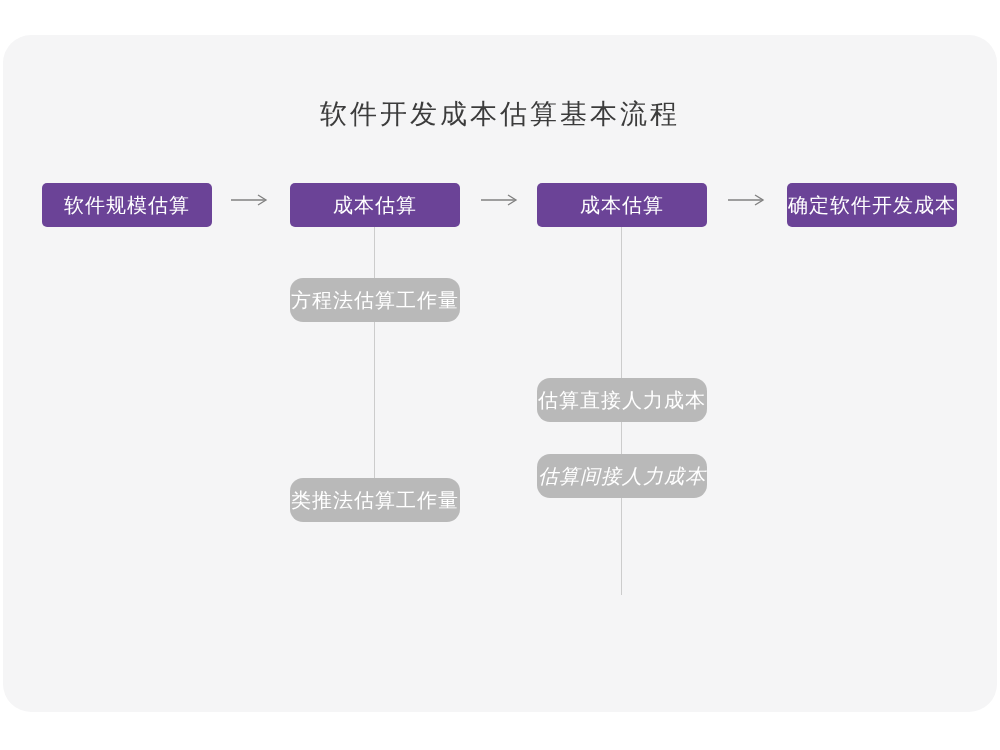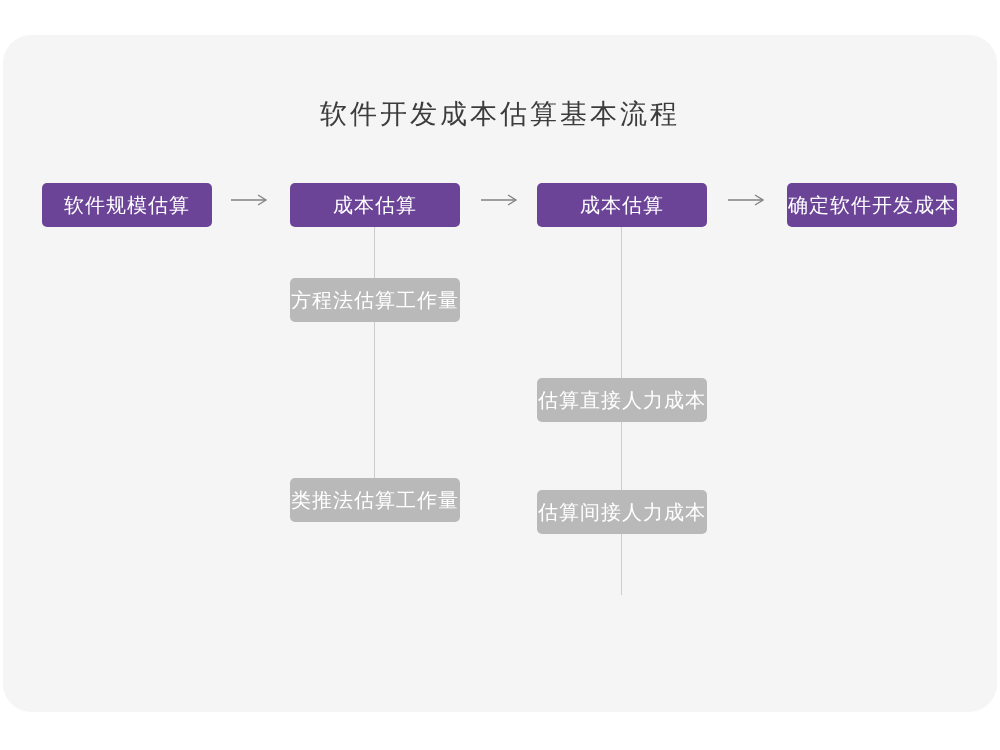--- a/index.html
+++ b/index.html
@@ -50,21 +50,21 @@
     z-index: 2;
     box-sizing: border-box;
   }
   .stage {
     background: #6b4397;
     border-radius: 5px;
     top: 183px;
   }
   .sub {
     background: #b9b9b9;
-    border-radius: 5px;
+    border-radius: 13px;
   }
   .vline {
     position: absolute;
     width: 1px;
     background: #cccccc;
     z-index: 1;
   }
   .arrow {
     position: absolute;
     top: 194px;
@@ -100,15 +100,15 @@
   </svg>
   <svg class="arrow" style="left:727px;" viewBox="0 0 40 12">
     <line x1="1" y1="6" x2="35" y2="6" stroke="#808080" stroke-width="1.3"></line>
     <polyline points="28,1 36,6 28,11" fill="none" stroke="#808080" stroke-width="1.3"></polyline>
   </svg>
 
   <div class="node sub" style="left:290px; top:278px;">方程法估算工作量</div>
   <div class="node sub" style="left:290px; top:478px;text-align:right;">类推法估算工作量</div>
 
   <div class="node sub" style="left:537px; top:378px;">估算直接人力成本</div>
-  <div class="node sub" style="left:537px; top:490px;">估算间接人力成本</div>
+  <div class="node sub" style="left:537px; top:454px;font-style:italic;">估算间接人力成本</div>
 
 </div>
 
 </body></html>

